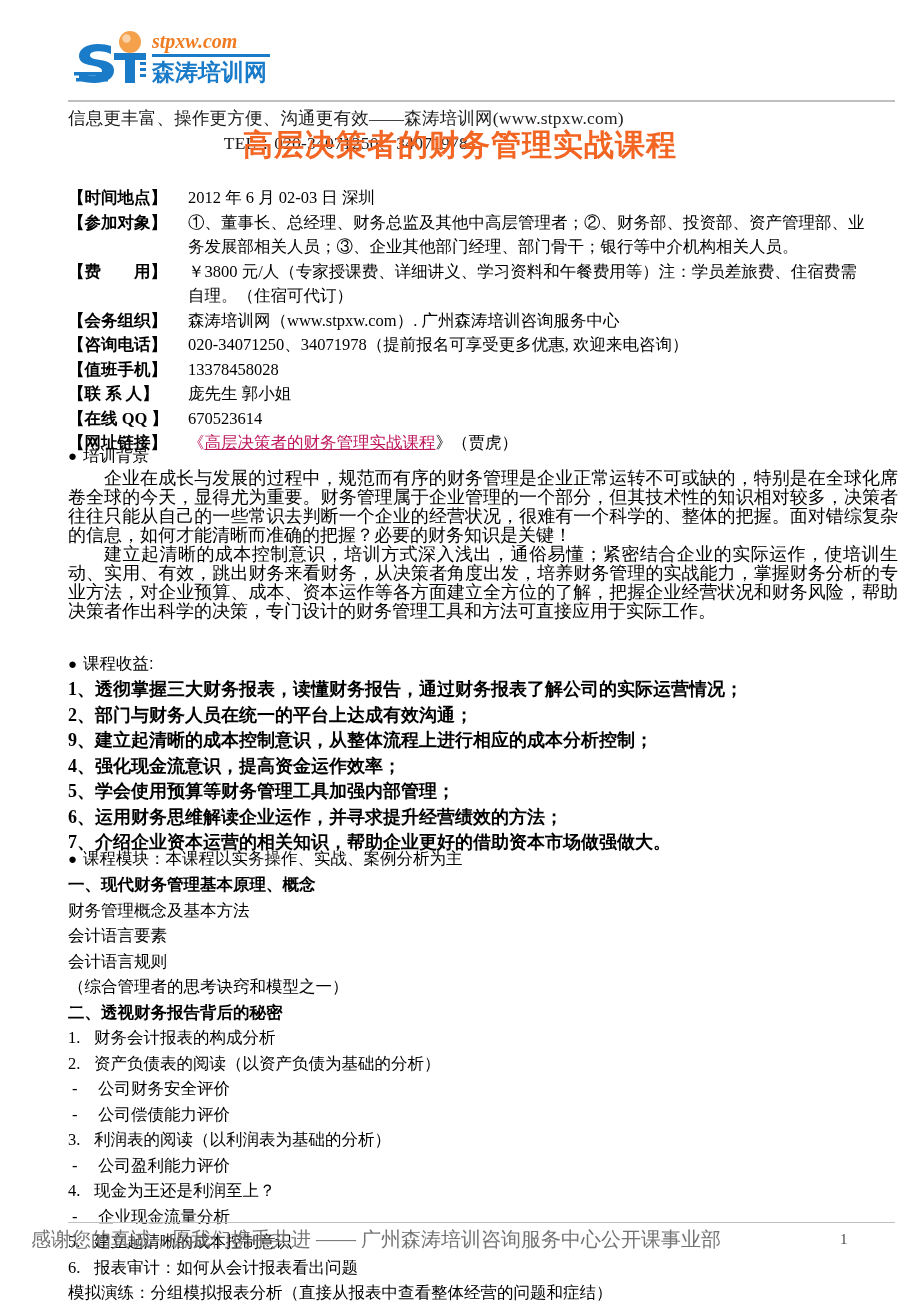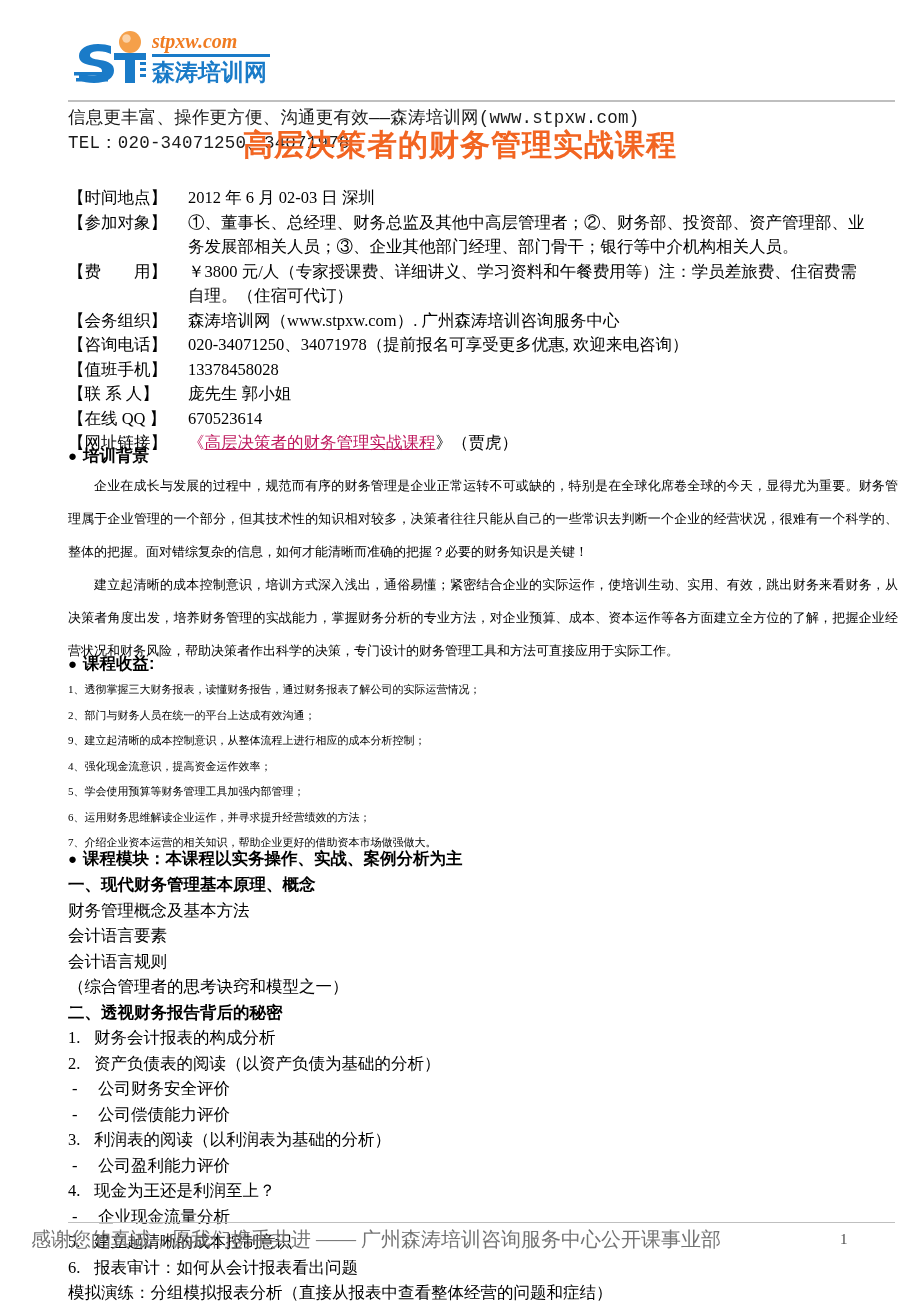--- a/index.html
+++ b/index.html
@@ -36,28 +36,27 @@
     position: relative;
     width: 205px;
     height: 60px;
     flex: 0 0 auto;
     margin-top: 6px;
   }
   .logo svg { display: block; }
 
   .header-text {
     flex: 1 1 auto;
-    text-align: left;
+    text-align: center;
     padding-right: 2px;
     padding-top: 18px;
     font-size: 17.5px;
     line-height: 25px;
     color: #1a1a1a;
     letter-spacing: 0.2px;
-    font-family: Liberation Mono, monospace;
   }
   .header-line2 { white-space: nowrap; }
 
   .rule-top {
     position: absolute;
     left: 68px;
     top: 100px;
     width: 827px;
     height: 2px;
     background: #bfbfbf;
@@ -87,20 +86,21 @@
     font-size: 16.5px;
     line-height: 24.5px;
   }
   .info-row {
     display: flex;
     align-items: flex-start;
   }
   .info-label {
     flex: 0 0 118px;
     white-space: nowrap;
+    font-weight: bold;
   }
   .info-value {
     flex: 1 1 auto;
     padding-left: 2px;
   }
   .info-value .cont {
     display: block;
     text-indent: 0;
   }
   .doc-link {
@@ -109,40 +109,41 @@
   .doc-link u { text-decoration: underline; }
 
   
   .section {
     position: absolute;
     left: 68px;
     width: 830px;
   }
   .sec-head {
     font-family: "Liberation Sans", "DejaVu Sans", sans-serif;
-    font-weight: bold;
+    font-weight: normal;
     font-size: 16.5px;
     line-height: 26px;
     color: #000;
   }
   .sec-head .bullet {
     font-size: 15px;
     margin-right: 6px;
   }
   .para {
-    font-size: 13px;
-    line-height: 33px;
+    font-size: 18px;
+    line-height: 19px;
     text-align: justify;
     text-justify: inter-ideograph;
     text-indent: 2em;
   }
   .listline {
-    font-size: 11px;
+    font-size: 18px;
     line-height: 25.5px;
     white-space: nowrap;
+    font-weight: bold;
   }
   .modline {
     font-size: 16.5px;
     line-height: 25.5px;
     white-space: nowrap;
   }
   .modline.bold {
     font-family: "Liberation Sans", "DejaVu Sans", sans-serif;
     font-weight: bold;
   }

